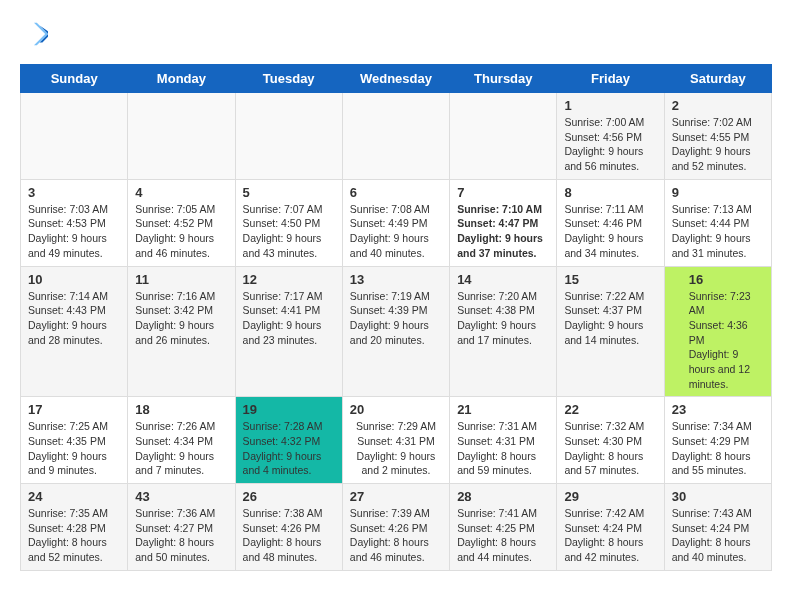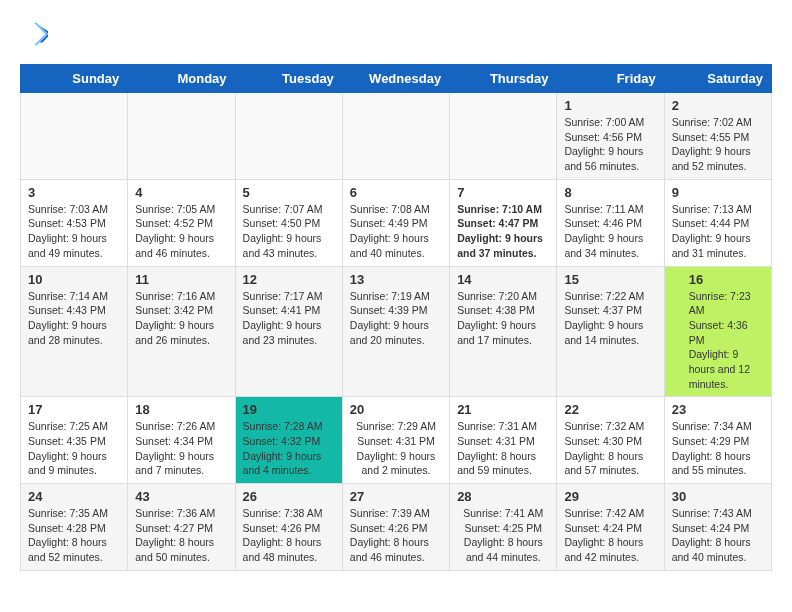--- a/index.html
+++ b/index.html
@@ -46,21 +46,21 @@
       font-size: 14px;
       color: #555;
     }
     .calendar {
       width: 100%;
       border-collapse: collapse;
     }
     .calendar th {
       background: #1565c0;
       color: #fff;
-      text-align: right;
+      text-align: center;
       padding: 6px 8px;
       font-size: 13px;
       font-weight: bold;
       border: 1px solid #1565c0;
     }
     .calendar td {
       vertical-align: top;
       padding: 5px 7px;
       font-size: 11px;
       color: #333;
@@ -296,21 +296,21 @@
 Daylight: 8 hours and 48 minutes.</div>
         </td>
         <td style="background: rgb(245, 245, 245);">
           <div class="day-number">27</div>
           <div class="day-info" style="white-space: pre-line;">Sunrise: 7:39 AM
 Sunset: 4:26 PM
 Daylight: 8 hours and 46 minutes.</div>
         </td>
         <td style="background: rgb(245, 245, 245);">
           <div class="day-number">28</div>
-          <div class="day-info" style="white-space: pre-line; text-align: center;">Sunrise: 7:41 AM
+          <div class="day-info" style="white-space: pre-line;">Sunrise: 7:41 AM
 Sunset: 4:25 PM
 Daylight: 8 hours and 44 minutes.</div>
         </td>
         <td style="background: rgb(245, 245, 245);">
           <div class="day-number">29</div>
           <div class="day-info" style="white-space: pre-line;">Sunrise: 7:42 AM
 Sunset: 4:24 PM
 Daylight: 8 hours and 42 minutes.</div>
         </td>
         <td style="background: rgb(245, 245, 245);">

